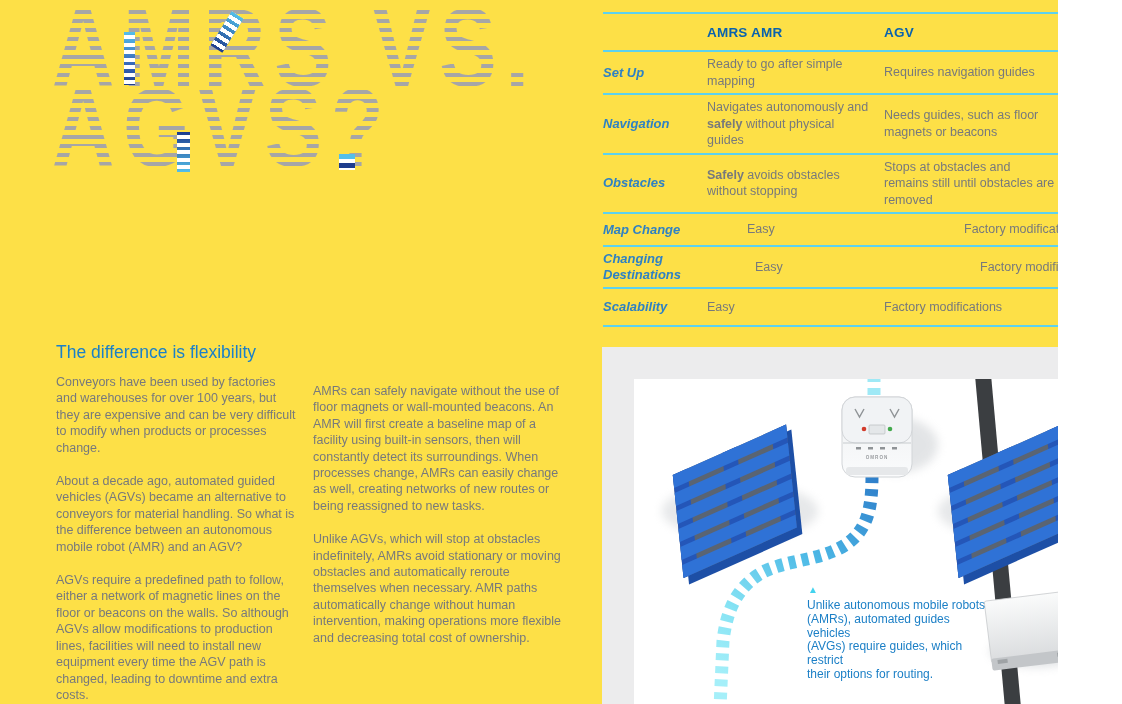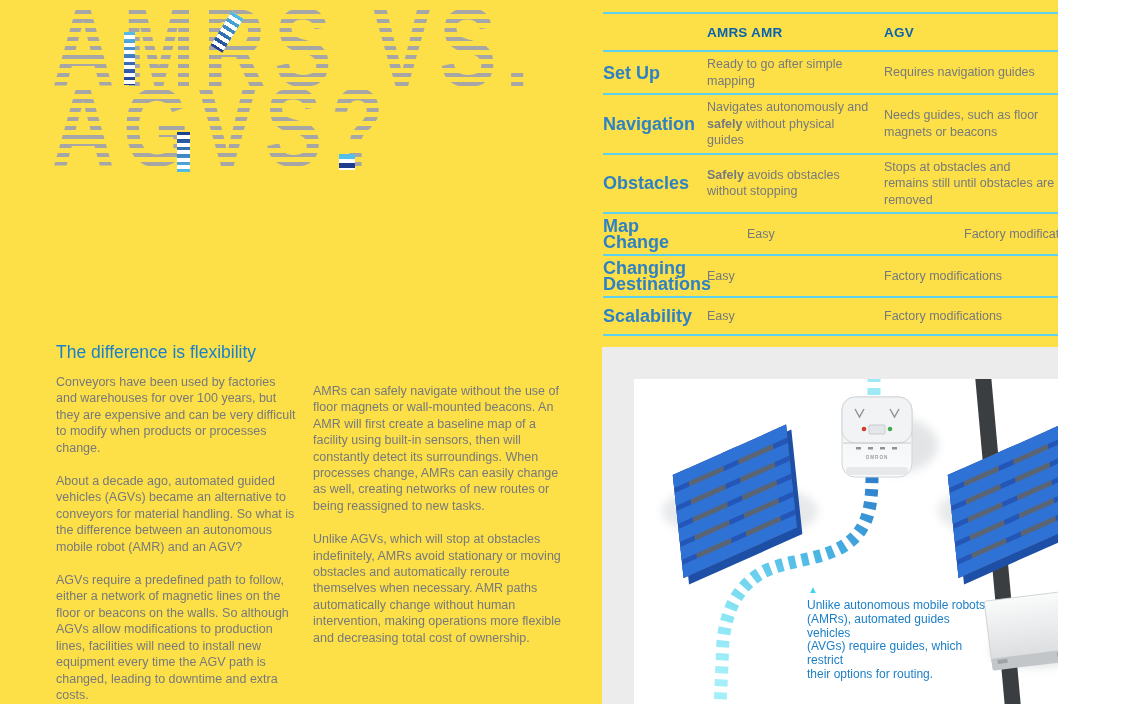--- a/index.html
+++ b/index.html
@@ -26,21 +26,21 @@
   .acc-q{left:287px;top:154px;width:16px;height:16px;
     background-image:linear-gradient(180deg,var(--accent-cyan) 0 5px,#fff 5px 9px,var(--accent-navy) 9px 14px,#fff 14px);}
 
   
   .comp-table{position:absolute;left:603px;top:12px;width:462px;border-top:2px solid var(--line-cyan);
     font-size:12.5px;color:var(--body-gray);}
   .trow{display:grid;grid-template-columns:104px 177px 181px;align-items:center;
     border-bottom:2px solid var(--line-cyan);padding:4px 0;box-sizing:border-box;}
   .thead-row{min-height:38px;}
   .thead{color:var(--header-blue);font-weight:bold;font-size:13.5px;letter-spacing:.2px;}
-  .tlabel{color:var(--label-blue);font-weight:bold;font-size:18px;line-height:16px;padding-right:6px;}
+  .tlabel{color:var(--label-blue);font-weight:bold;font-size:13px;line-height:16px;padding-right:6px;font-style:italic;}
   .tcell{line-height:16.5px;padding-right:10px;}
   .tcell .b{font-weight:bold;}
 
   
   .article-heading{position:absolute;left:56px;top:342px;font-size:17.5px;color:var(--heading-blue);}
   .article-col{position:absolute;top:374px;font-size:12.5px;line-height:16.4px;color:var(--body-gray);}
   .article-col p{margin:0 0 17px 0;}
   .col1{left:56px;width:243px;} .col2{left:313px;width:252px;margin-top:9px;}
 
   
@@ -86,21 +86,21 @@
         <div class="trow" style="min-height: 59px;">
           <div class="tlabel">Obstacles</div>
           <div class="tcell"><span class="b">Safely</span><span> avoids obstacles without stopping</span></div>
           <div class="tcell"><span>Stops at obstacles and remains still until obstacles are removed</span></div>
         </div>
         <div class="trow" style="min-height: 33px; gap: 40px;">
           <div class="tlabel">Map Change</div>
           <div class="tcell"><span>Easy</span></div>
           <div class="tcell"><span>Factory modifications</span></div>
         </div>
-        <div class="trow" style="min-height: 40px;">
+        <div class="trow" style="min-height: 40px; gap: 48px;">
           <div class="tlabel">Changing Destinations</div>
           <div class="tcell"><span>Easy</span></div>
           <div class="tcell"><span>Factory modifications</span></div>
         </div>
         <div class="trow" style="min-height: 38px;">
           <div class="tlabel">Scalability</div>
           <div class="tcell"><span>Easy</span></div>
           <div class="tcell"><span>Factory modifications</span></div>
         </div>
       </div>

